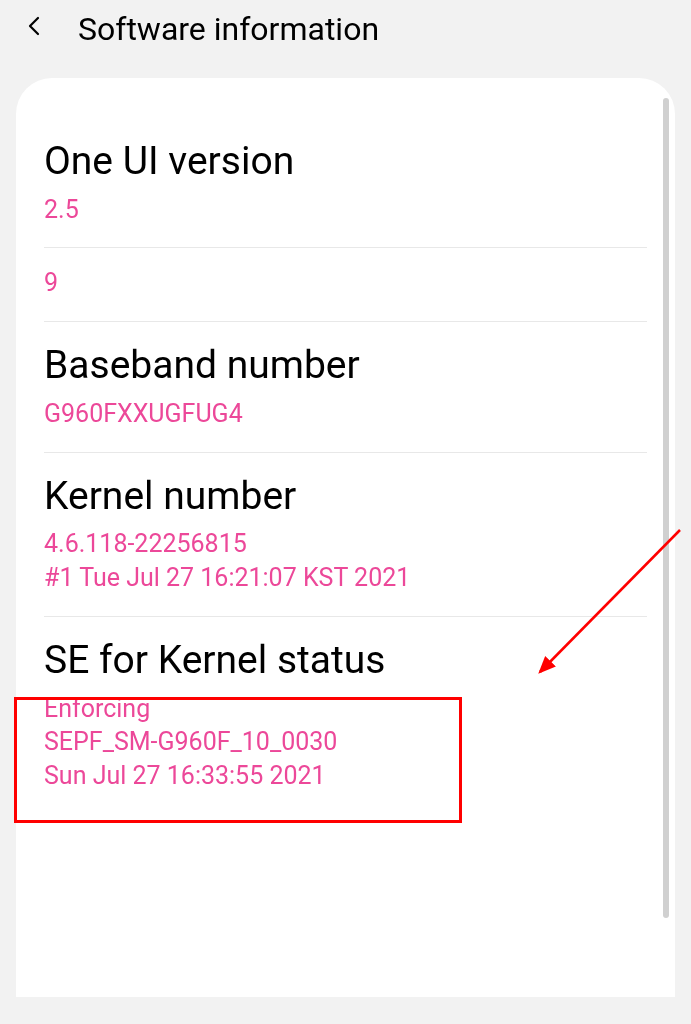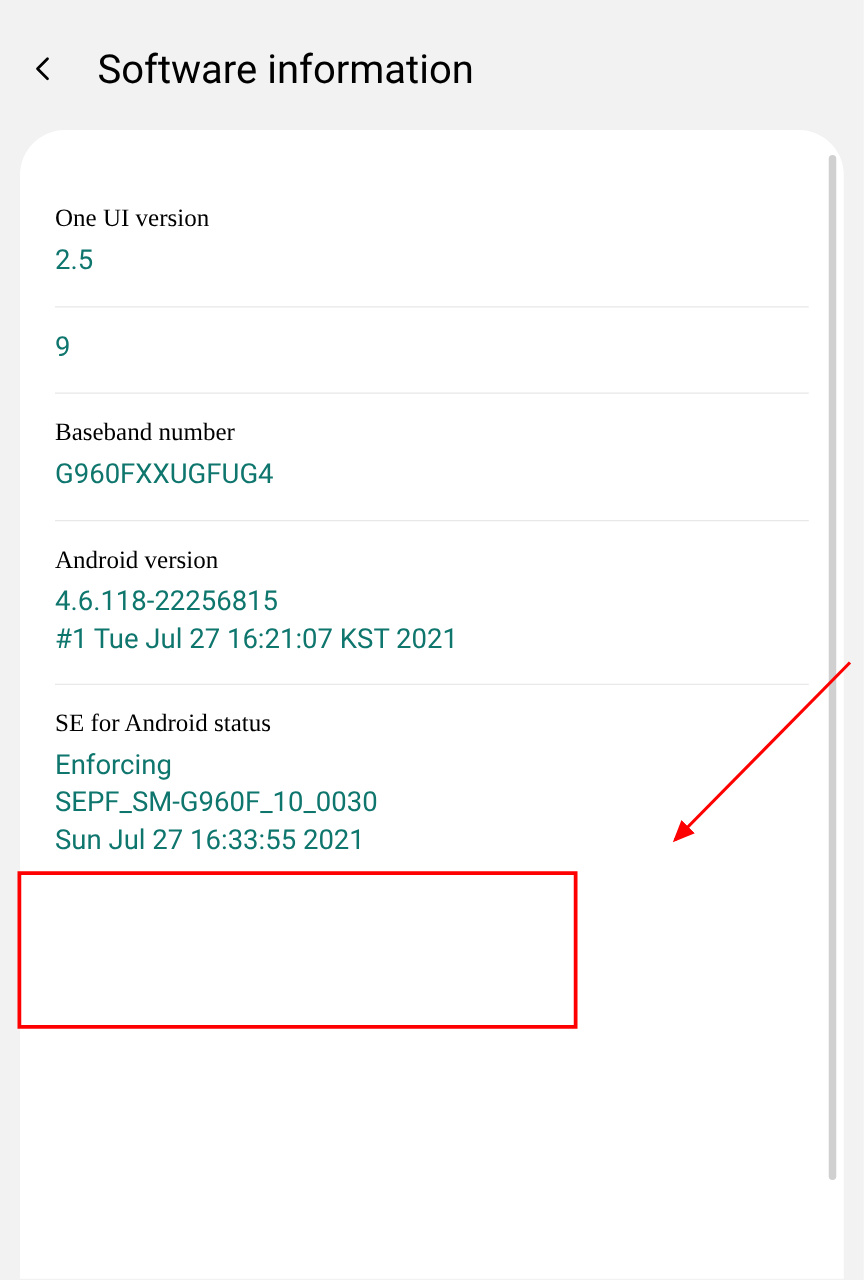--- a/index.html
+++ b/index.html
@@ -6,22 +6,21 @@
     body {
       width: 691px;
       height: 1024px;
       font-family: -apple-system, BlinkMacSystemFont, 'Segoe UI', Roboto, Arial, sans-serif;
       background: #f2f2f2;
       overflow: hidden;
       position: relative;
     }
     .header {
       display: flex;
-      align-items: center;
-      padding: 36px 18px 30px 18px;
+      padding: 10px 18px 30px 18px;
       gap: 28px;
     }
     .back-icon {
       width: 32px;
       height: 32px;
       display: flex;
       align-items: center;
       justify-content: center;
       cursor: pointer;
     }
@@ -58,30 +57,29 @@
     .setting-item:not(:last-child)::after {
       content: "";
       position: absolute;
       bottom: 0;
       left: 28px;
       right: 28px;
       height: 1px;
       background: #e8e8e8;
     }
     .setting-title {
-      font-size: 20px;
+      font-size: 39px;
       font-weight: 400;
       color: #000;
       margin-bottom: 6px;
       line-height: 1.3;
-      font-family: Liberation Serif, serif;
     }
     .setting-value {
-      font-size: 22px;
-      color: #0f766e;
+      font-size: 25px;
+      color: #ec4899;
       line-height: 1.35;
       white-space: pre-line;
     }
     .highlight-box {
       position: absolute;
       border: 3px solid #ff0000;
       pointer-events: none;
       z-index: 10;
     }
     .arrow-svg {
@@ -113,28 +111,28 @@
   <div class="setting-item">
     <div class="setting-value">9</div>
   </div>
 
   <div class="setting-item">
     <div class="setting-title">Baseband number</div>
     <div class="setting-value">G960FXXUGFUG4</div>
   </div>
 
   <div class="setting-item">
-    <div class="setting-title">Android version</div>
+    <div class="setting-title">Kernel number</div>
     <div class="setting-value">4.6.118-22256815
 #1 Tue Jul 27 16:21:07 KST 2021</div>
   </div>
 
 
   <div class="setting-item">
-    <div class="setting-title">SE for Android status</div>
+    <div class="setting-title">SE for Kernel status</div>
     <div class="setting-value">Enforcing
 SEPF_SM-G960F_10_0030
 Sun Jul 27 16:33:55 2021</div>
   </div>
 </div>
 
 <div class="highlight-box" style="left:14px; top:697px; width:448px; height:126px;"></div>
 
 <svg class="arrow-svg" style="left:530px; top:522px; width:160px; height:160px;" viewBox="0 0 160 160">
   <defs>

